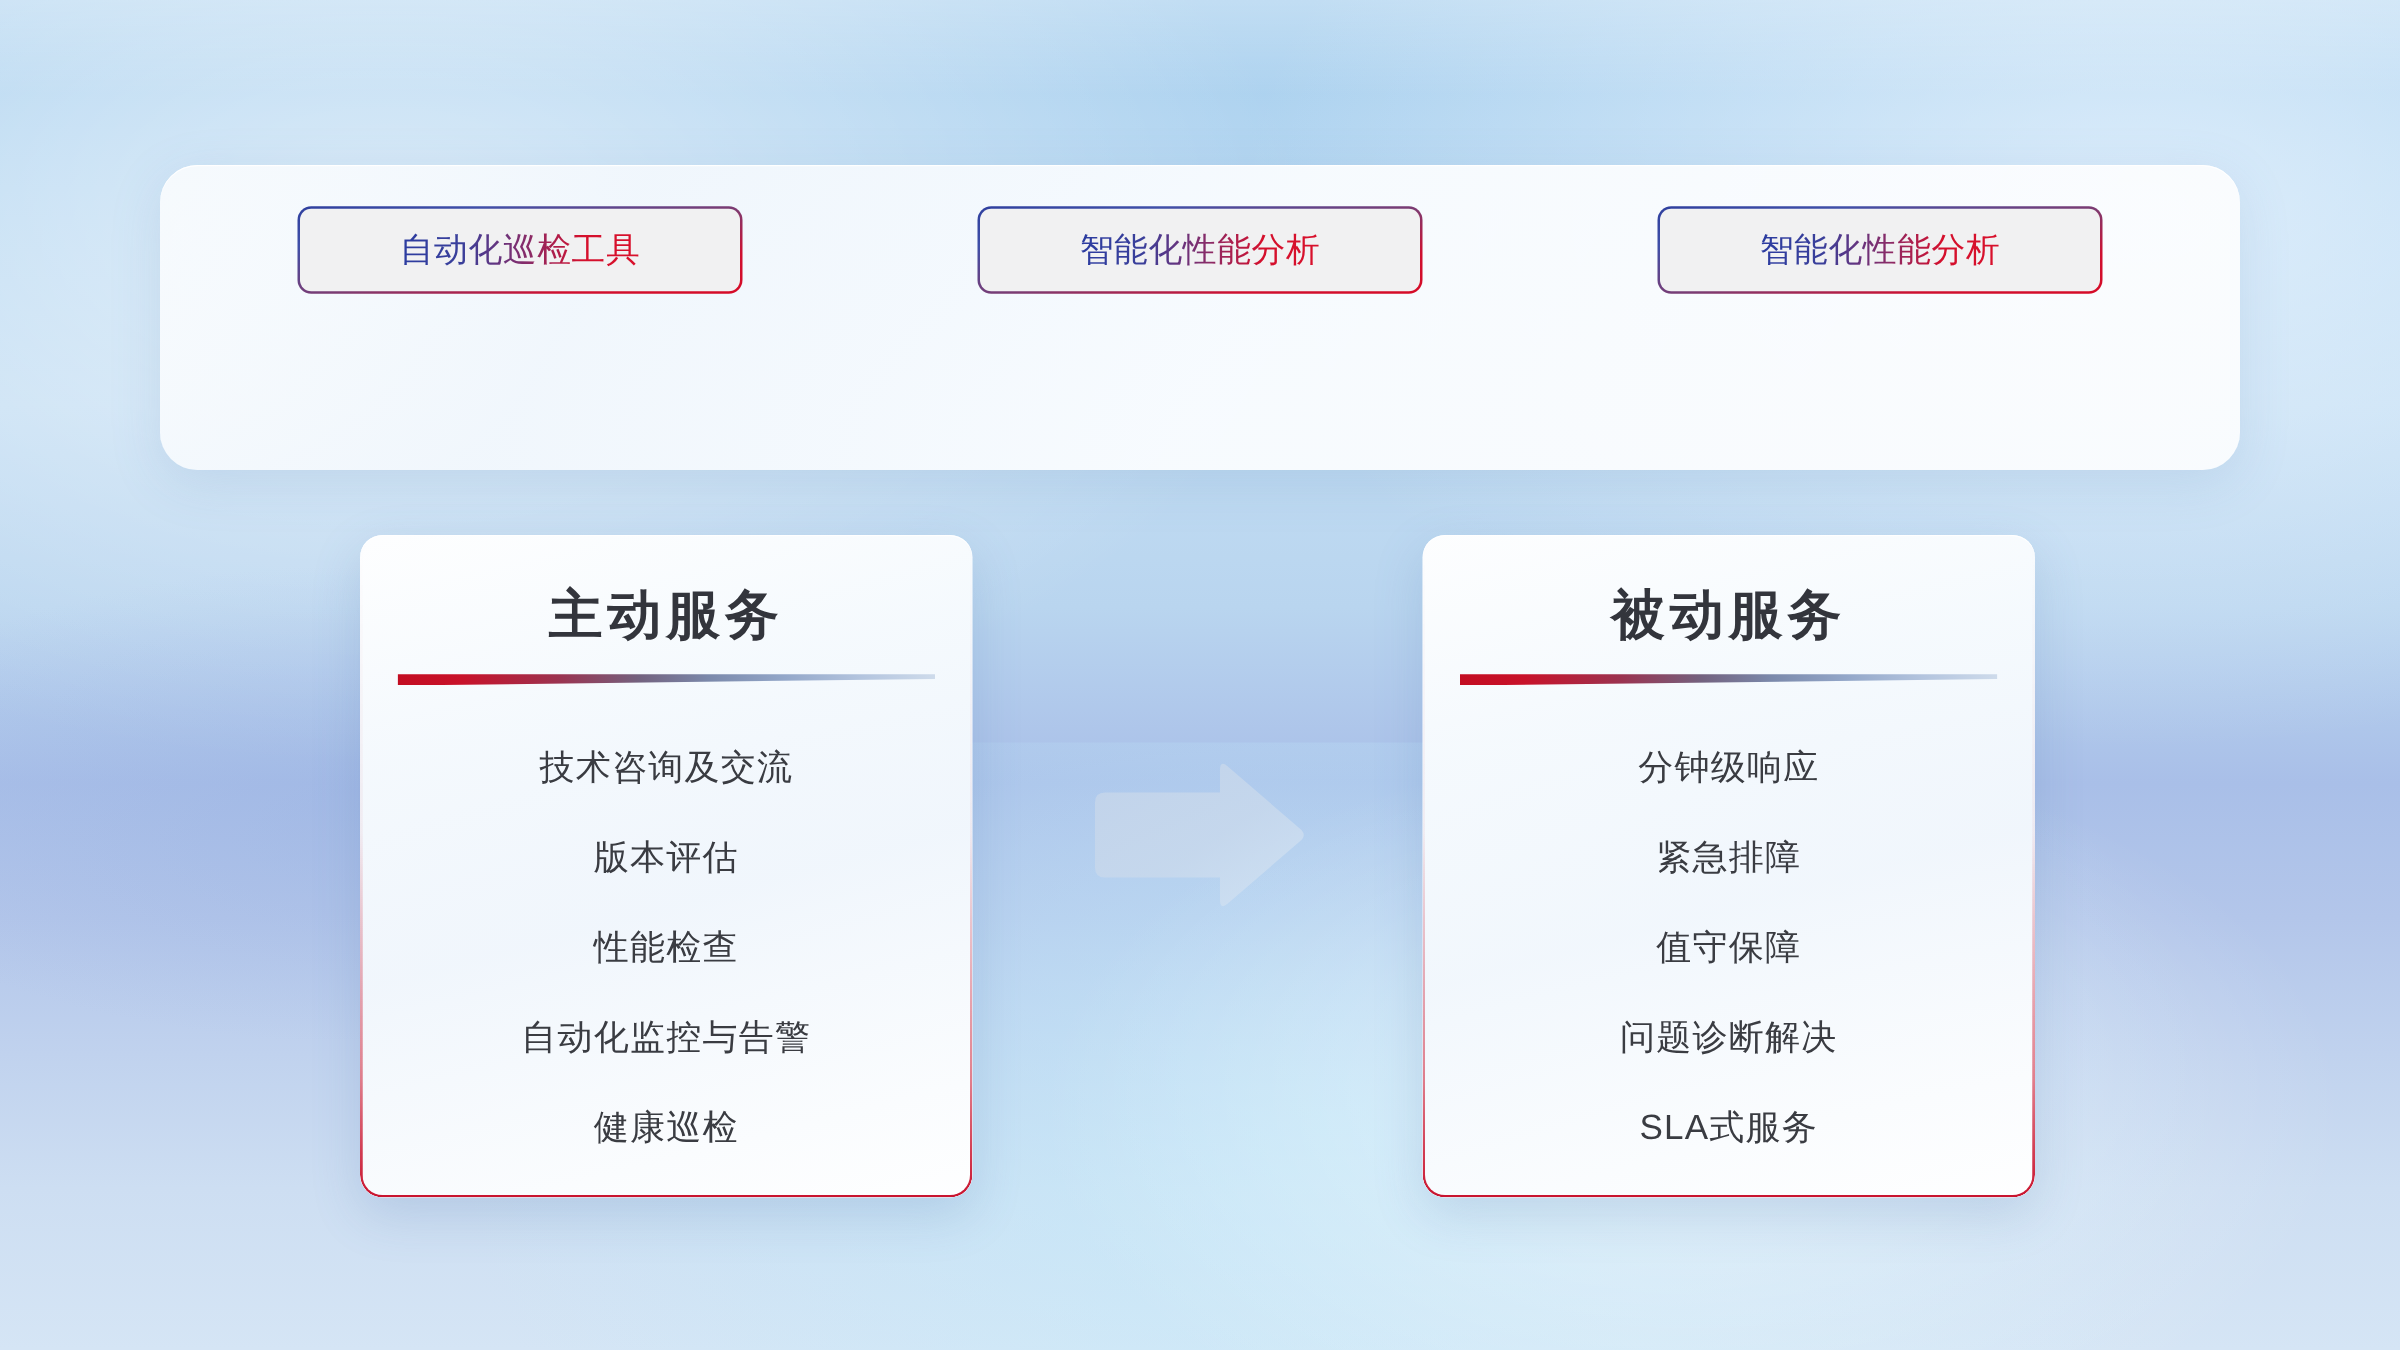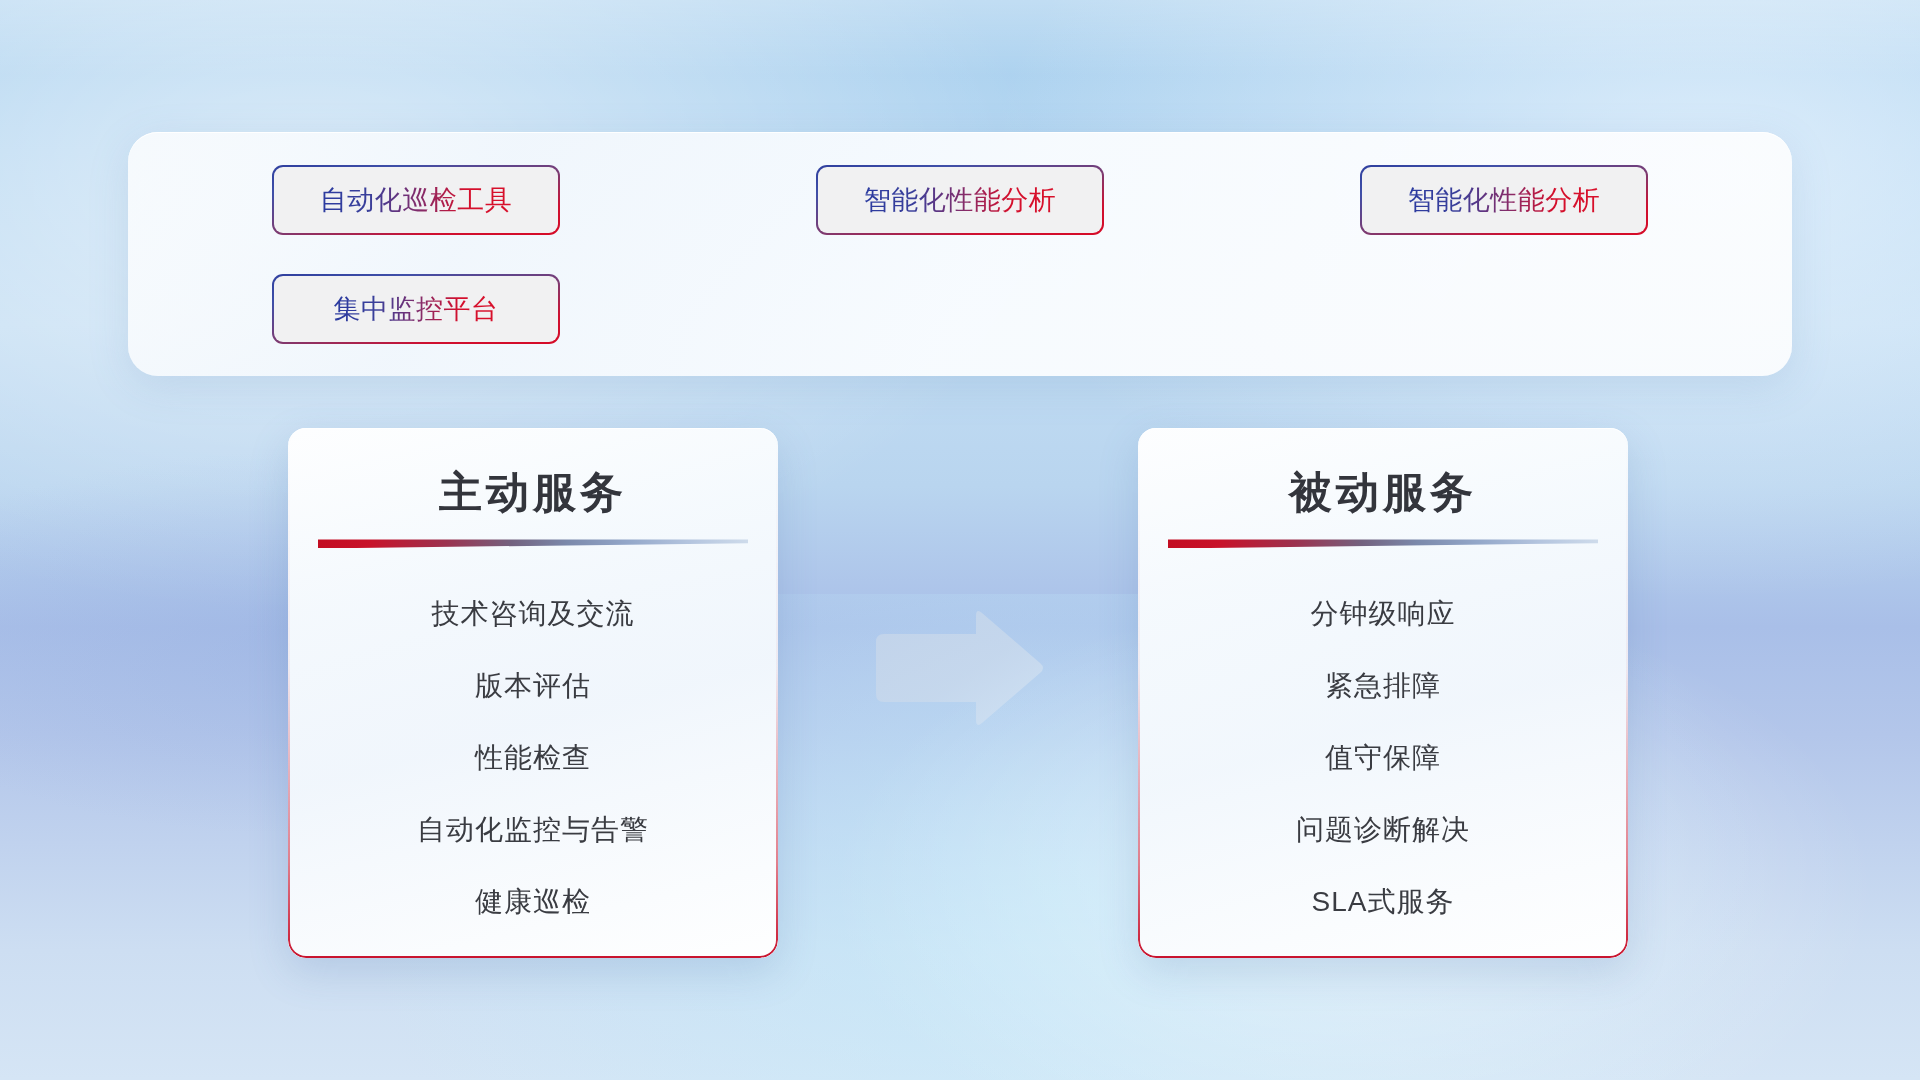--- a/index.html
+++ b/index.html
@@ -68,21 +68,21 @@
     align-items:center;
     justify-items:center;
     padding: 18px 40px;
     column-gap: 48px;
     row-gap: 10px;
   }
 
   
   .pill{
     position:relative;
-    width:288px; height:70px;
+    width:356px; height:70px;
     border-radius:11px;
     padding:2px;
     background: linear-gradient(168deg, #2f3f9e 0%, #3f4fa8 22%, #7b3b72 52%, #cf1030 78%, #d60b27 100%);
     display:flex; align-items:center; justify-content:center;
     cursor:pointer;
   }
   .pill-inner{
     width:100%; height:100%;
     border-radius:9px;
     background:#f1f1f2;
@@ -213,25 +213,20 @@
     </div>
   </div>
 
   <div class="pill">
     <div class="pill-inner">
       <span class="pill-text">智能化性能分析</span>
     </div>
   </div>
 
 
-  <div class="pill">
-    <div class="pill-inner">
-      <span class="pill-text">集中监控平台</span>
-    </div>
-  </div>
 
 </section>
 
 <section class="card card-left">
   <h2 class="card-title">主动服务</h2>
   <div class="divider">
     <div class="divider-bar"></div>
   </div>
   <ul class="card-list">
     <li>技术咨询及交流</li>

